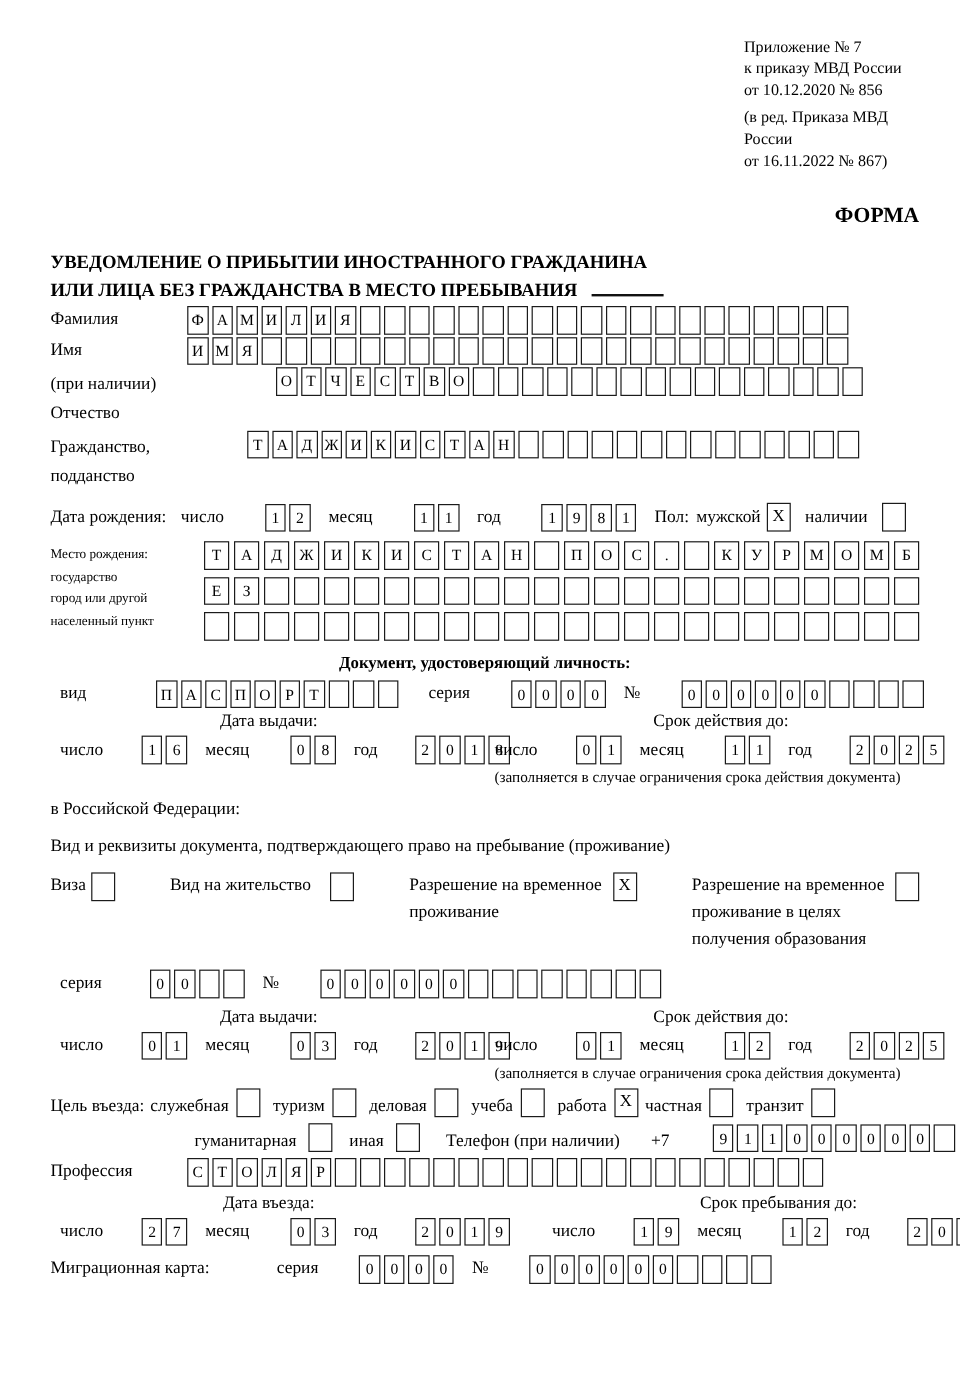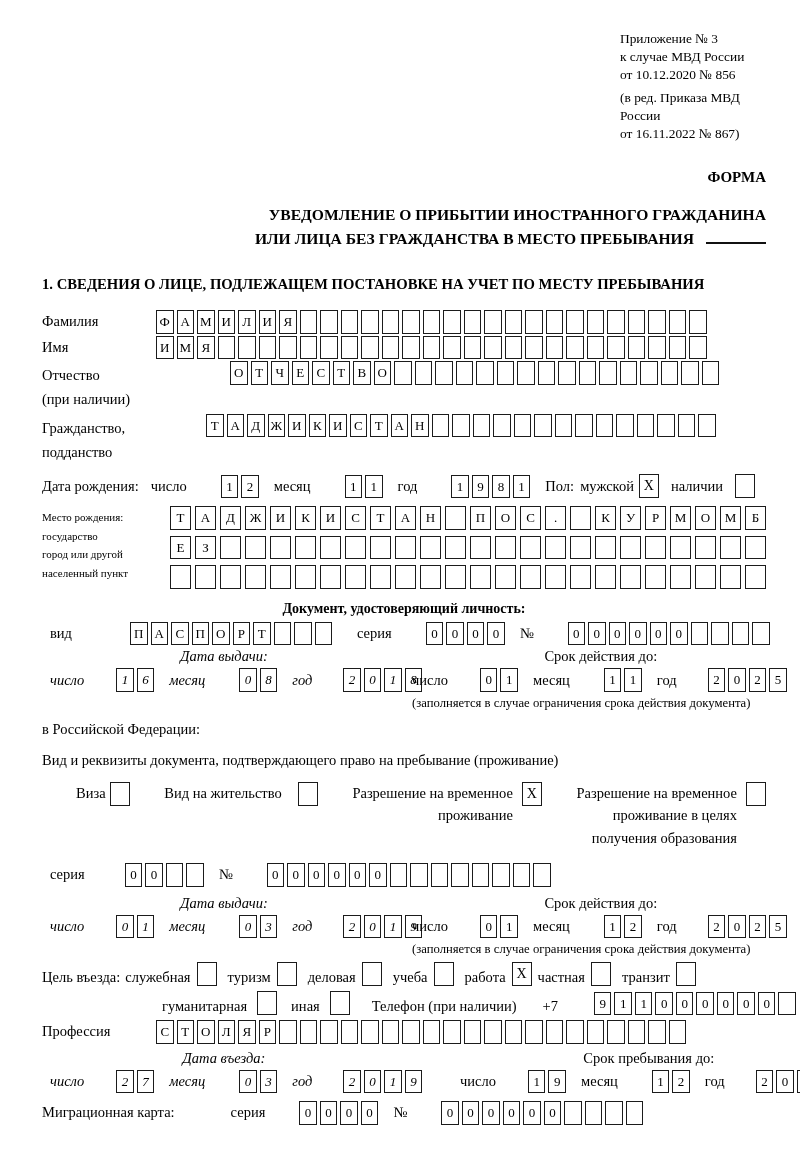--- a/index.html
+++ b/index.html
@@ -6,23 +6,23 @@
   html,body { margin:0; padding:0; }
   body {
     width:800px; height:1163px; overflow:hidden;
     background:#ffffff; color:#000;
     font-family:"Liberation Serif", serif; font-size:14.5px;
   }
   .page { padding:30px 34px 0 42px; }
 
   .appendix { margin-left:578px; font-size:13.4px; line-height:1.34; }
   .appendix .gap { margin-top:5px; }
-  .forma { text-align:right; font-weight:bold; font-size:15px; margin-top:26px; }
-
-  .title { text-align:right; font-weight:bold; font-size:15.6px; margin-top:17px; line-height:1.55; }
+  .forma { text-align:right; font-weight:bold; font-size:18px; margin-top:26px; }
+
+  .title { text-align:left; font-weight:bold; font-size:15.6px; margin-top:17px; line-height:1.55; }
   .blank-line { display:inline-block; width:60px; border-bottom:2px solid #111; margin-left:12px; vertical-align:baseline; }
 
   .section-heading { font-weight:bold; font-size:14.7px; margin-top:25px; margin-bottom:17px; }
 
   .row { display:flex; align-items:center; margin-bottom:2px; }
   .row.top { align-items:flex-start; }
   .labelcol { flex:none; line-height:1.68; margin-top:2px; }
   .label { flex:none; }
   .w86 { width:86px; } .w100 { width:100px; } .w136 { width:136px; } .w160 { width:160px; }
 
@@ -39,76 +39,75 @@
     display:inline-block; flex:none; width:20px; height:24px;
     border:1.6px solid #1b1b1b; text-align:center;
     font-size:14px; line-height:22px;
   }
 
   .sl { flex:none; margin:0 6px 0 12px; }
 
   .doc-heading { text-align:center; font-weight:bold; font-size:14px; margin:6px 0 5px 0; }
 
   .dates { display:flex; margin-bottom:5px; margin-top:3px; }
-  .dcol-left { width:356px; padding-left:8px; flex:none;font-style:italic; }
+  .dcol-left { width:356px; padding-left:8px; flex:none; }
   .dcol-right { flex:1; padding-left:14px; }
   .dhead { text-align:center; margin-bottom:3px; }
   .dline { display:flex; align-items:center; }
   .dnote { font-size:12.7px; text-align:left; margin-top:4px; }
 
   .intro { line-height:1.85; margin-top:4px; }
 
   .options-row { display:flex; justify-content:space-between; align-items:flex-start; margin:8px 0 14px 0; }
   .option { display:flex; align-items:flex-start; }
-  .opt-label { text-align:right; line-height:1.55;margin-left:34px; }
+  .opt-label { text-align:left; line-height:1.55; }
   .option .checkbox { margin-left:9px; }
 
   .prow { display:flex; align-items:flex-end; margin-bottom:5px; }
   .prow .checkbox { margin-left:6px; margin-right:11px; }
   .indent88 { margin-left:120px; }
   .phone-cells { margin-left:8px; }
 </style>
 </head>
 <body>
 
 <div class="page">
 
   <div class="appendix">
-    <div>Приложение № 3</div>
-    <div>к случае МВД России</div>
+    <div>Приложение № 7</div>
+    <div>к приказу МВД России</div>
     <div>от 10.12.2020 № 856</div>
     <div class="gap">(в ред. Приказа МВД России</div>
     <div>от 16.11.2022 № 867)</div>
   </div>
 
   <div class="forma">ФОРМА</div>
 
   <div class="title">
     <div>УВЕДОМЛЕНИЕ О ПРИБЫТИИ ИНОСТРАННОГО ГРАЖДАНИНА</div>
     <div>
       <span>ИЛИ ЛИЦА БЕЗ ГРАЖДАНСТВА В МЕСТО ПРЕБЫВАНИЯ</span><span class="blank-line"></span>
     </div>
   </div>
 
-  <div class="section-heading">1. СВЕДЕНИЯ О ЛИЦЕ, ПОДЛЕЖАЩЕМ ПОСТАНОВКЕ НА УЧЕТ ПО МЕСТУ ПРЕБЫВАНИЯ</div>
 
   <div class="row">
     <span class="label w86">Фамилия</span>
     <span class="cellrow"><span class="cell">Ф</span><span class="cell">А</span><span class="cell">М</span><span class="cell">И</span><span class="cell">Л</span><span class="cell">И</span><span class="cell">Я</span><span class="cell"></span><span class="cell"></span><span class="cell"></span><span class="cell"></span><span class="cell"></span><span class="cell"></span><span class="cell"></span><span class="cell"></span><span class="cell"></span><span class="cell"></span><span class="cell"></span><span class="cell"></span><span class="cell"></span><span class="cell"></span><span class="cell"></span><span class="cell"></span><span class="cell"></span><span class="cell"></span><span class="cell"></span><span class="cell"></span></span>
   </div>
 
   <div class="row">
     <span class="label w86">Имя</span>
     <span class="cellrow"><span class="cell">И</span><span class="cell">М</span><span class="cell">Я</span><span class="cell"></span><span class="cell"></span><span class="cell"></span><span class="cell"></span><span class="cell"></span><span class="cell"></span><span class="cell"></span><span class="cell"></span><span class="cell"></span><span class="cell"></span><span class="cell"></span><span class="cell"></span><span class="cell"></span><span class="cell"></span><span class="cell"></span><span class="cell"></span><span class="cell"></span><span class="cell"></span><span class="cell"></span><span class="cell"></span><span class="cell"></span><span class="cell"></span><span class="cell"></span><span class="cell"></span></span>
   </div>
 
   <div class="row top">
     <div class="labelcol w160">
+      <div>(при наличии)</div>
       <div>Отчество</div>
-      <div>(при наличии)</div>
     </div>
     <span class="cellrow"><span class="cell">О</span><span class="cell">Т</span><span class="cell">Ч</span><span class="cell">Е</span><span class="cell">С</span><span class="cell">Т</span><span class="cell">В</span><span class="cell">О</span><span class="cell"></span><span class="cell"></span><span class="cell"></span><span class="cell"></span><span class="cell"></span><span class="cell"></span><span class="cell"></span><span class="cell"></span><span class="cell"></span><span class="cell"></span><span class="cell"></span><span class="cell"></span><span class="cell"></span><span class="cell"></span><span class="cell"></span><span class="cell"></span></span>
   </div>
 
   <div class="row top">
     <div class="labelcol w136">
       <div>Гражданство,</div>
       <div>подданство</div>
     </div>
     <span class="cellrow"><span class="cell">Т</span><span class="cell">А</span><span class="cell">Д</span><span class="cell">Ж</span><span class="cell">И</span><span class="cell">К</span><span class="cell">И</span><span class="cell">С</span><span class="cell">Т</span><span class="cell">А</span><span class="cell">Н</span><span class="cell"></span><span class="cell"></span><span class="cell"></span><span class="cell"></span><span class="cell"></span><span class="cell"></span><span class="cell"></span><span class="cell"></span><span class="cell"></span><span class="cell"></span><span class="cell"></span><span class="cell"></span><span class="cell"></span><span class="cell"></span></span>

